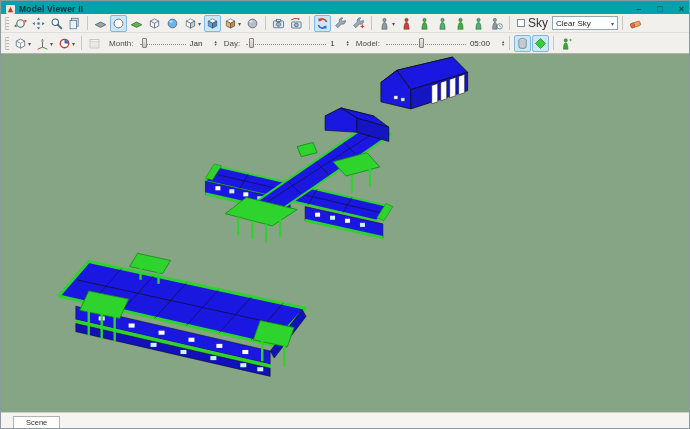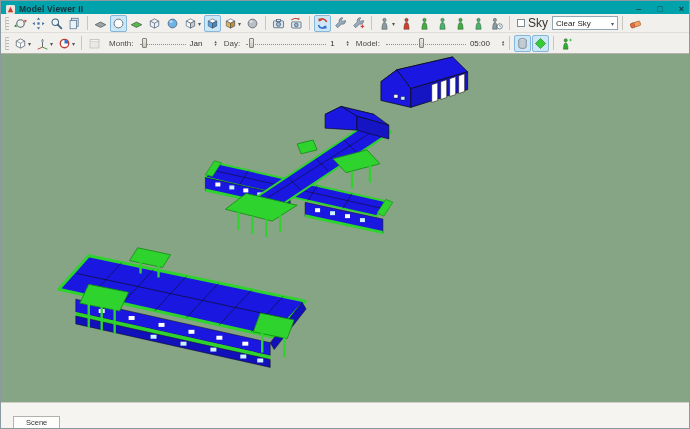--- a/index.html
+++ b/index.html
@@ -41,21 +41,21 @@
   .cb-label{font-size:12px;color:#333;}
   .combo{display:inline-flex;align-items:center;justify-content:space-between;width:66px;height:14px;border:1px solid #93a7b2;background:#fff;font-size:8px;color:#222;padding:0 3px;flex:0 0 auto;}
   .combo-arrow{font-size:6px;color:#556;}
   
   .viewport{flex:1 1 auto;background:var(--scene-bg);position:relative;overflow:hidden;}
   .viewport svg{position:absolute;inset:0;width:100%;height:100%;}
   
   .scenes-bar{height:13px;flex:0 0 auto;background:linear-gradient(#f4f3f0,#dcdad5);border-top:1px solid #a5a39d;display:flex;align-items:center;padding:0 4px;}
   .scenes-title{font-size:7.5px;color:#222;}
   .panel-opt{margin-left:auto;width:10px;height:9px;display:inline-flex;}
-  .scene-tabs{height:26px;flex:0 0 auto;background:#f5f4f1;border-top:1px solid #cfcdc7;display:flex;align-items:flex-end;padding-left:12px;}
+  .scene-tabs{height:16px;flex:0 0 auto;background:#f5f4f1;border-top:1px solid #cfcdc7;display:flex;align-items:flex-end;padding-left:12px;}
   .scene-tab{height:12px;background:#fdfdfc;border:1px solid #b3b1ab;border-bottom:none;font-size:7.5px;color:#333;display:flex;align-items:center;padding:0 12px;}
 </style>
 </head>
 <body>
 
 <div class="window">
 
   <div class="titlebar">
     <span class="app-icon">
       <svg viewBox="0 0 10 10">

